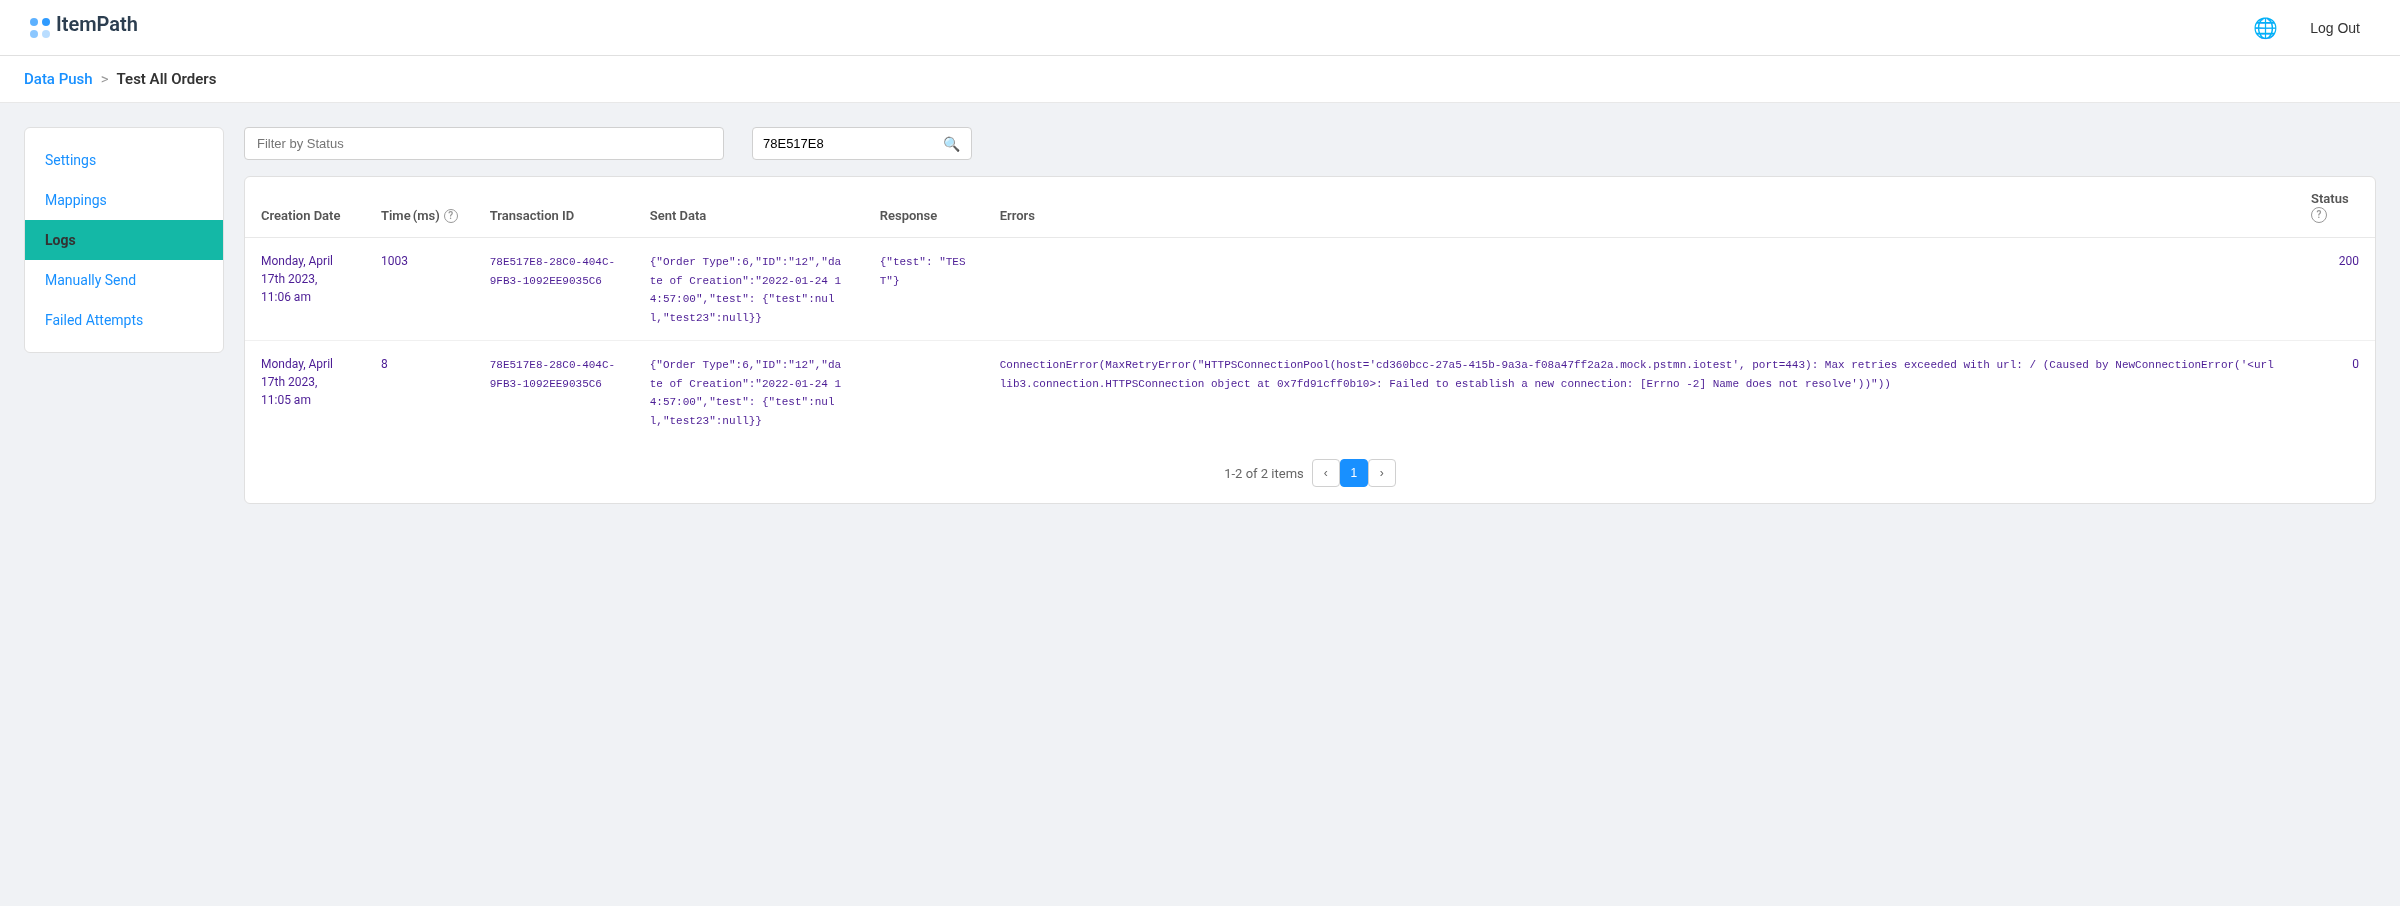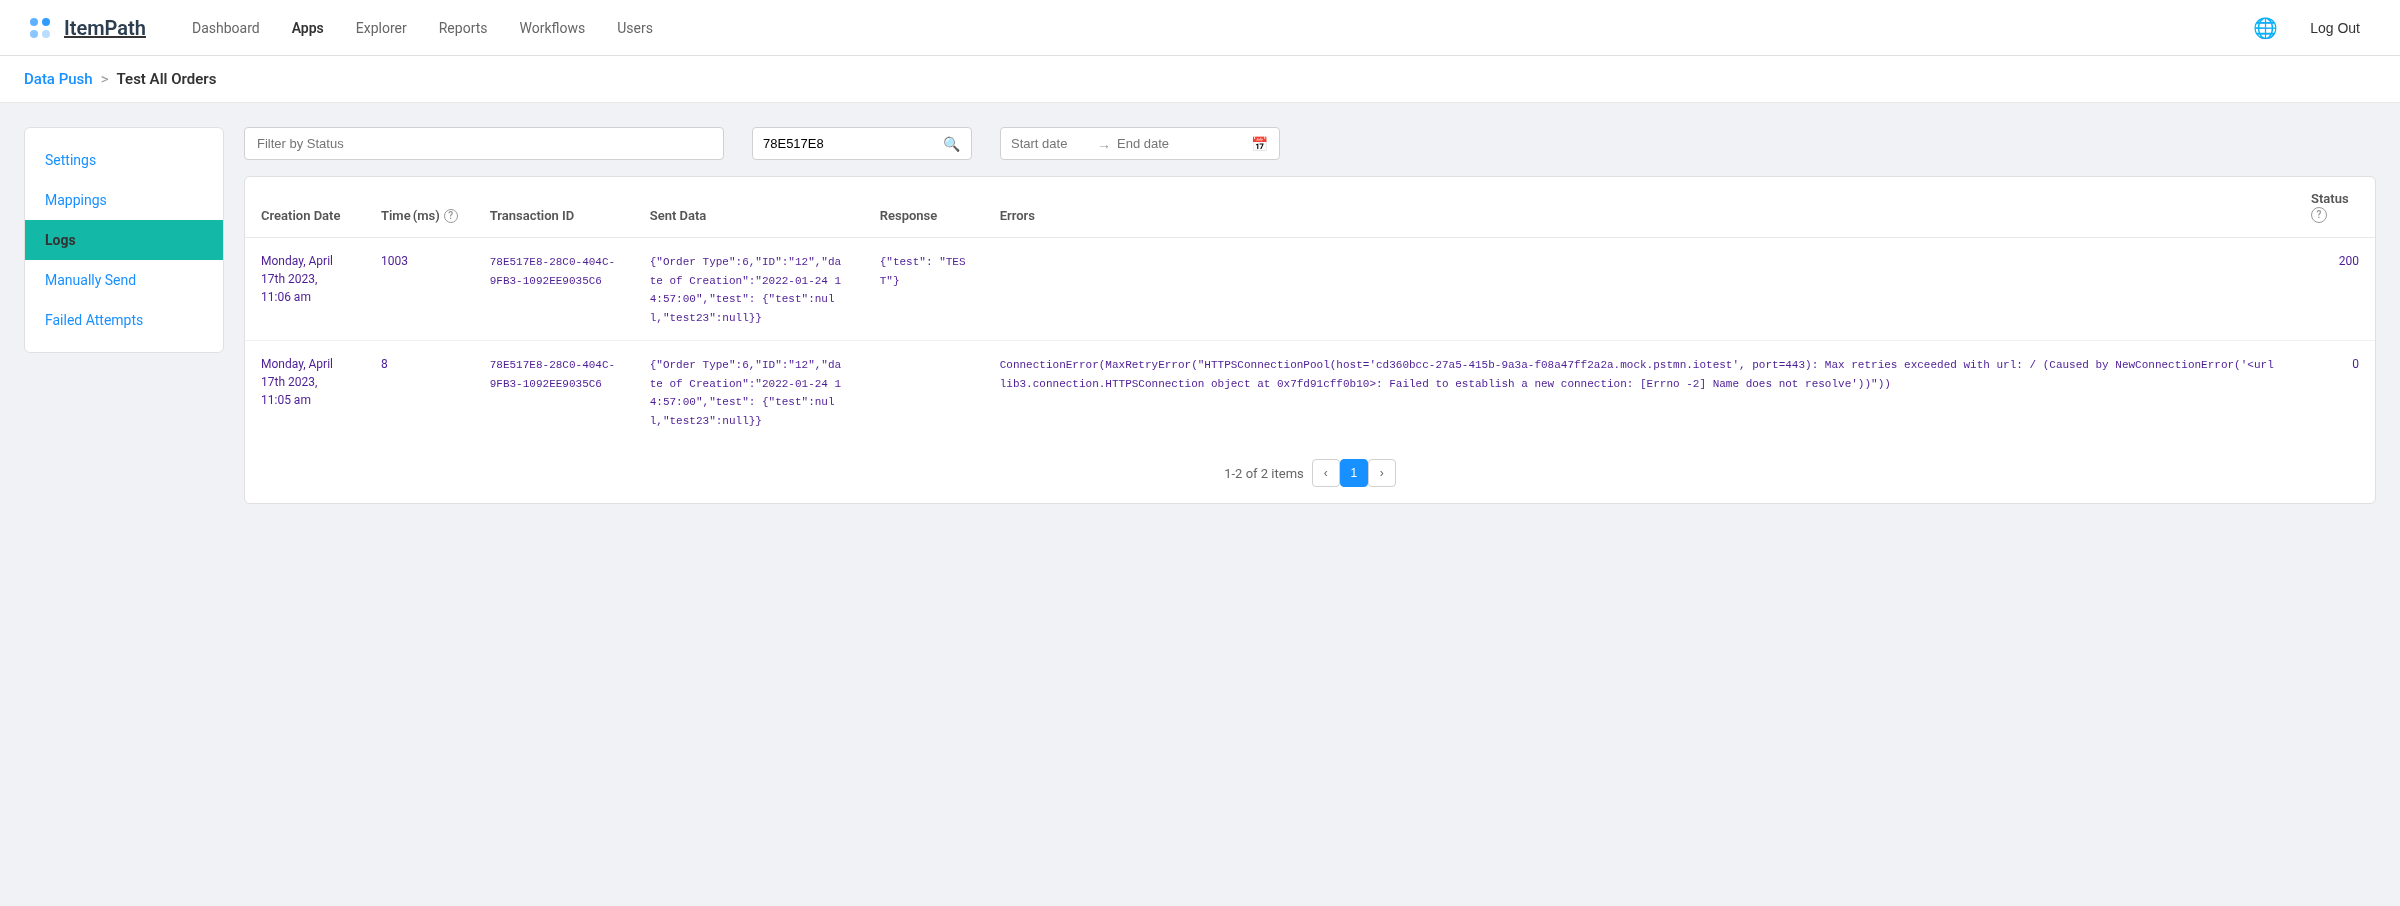--- a/index.html
+++ b/index.html
@@ -1,20 +1,20 @@
 <!DOCTYPE html>
 <html><head>
   <meta charset="utf-8">
   <style>
     * { box-sizing: border-box; margin: 0; padding: 0; }
     body { font-family: -apple-system, BlinkMacSystemFont, 'Segoe UI', Roboto, sans-serif; background: #f0f2f5; color: #333; font-size: 14px; }
 
     
     .header { background: #fff; display: flex; align-items: center; padding: 0 24px; height: 56px; border-bottom: 1px solid #e0e0e0; }
-    .logo { display: flex; align-items: center; gap: 8px; margin-right: 32px; text-decoration: underline; }
+    .logo { display: flex; align-items: flex-start; margin-right: 32px; }
     .logo-icon { width: 32px; height: 32px; }
     .logo-text { font-size: 20px; font-weight: 600; color: #2c3e50; }
     .nav { display: flex; align-items: center; gap: 4px; flex: 1; }
     .nav-item { padding: 8px 14px; color: #666; cursor: pointer; font-size: 14px; border-radius: 4px; text-decoration: none; }
     .nav-item.active { color: #333; font-weight: 600; }
     .header-right { display: flex; align-items: center; gap: 12px; margin-left: auto; }
     .globe-btn { width: 32px; height: 32px; border: none; background: none; cursor: pointer; color: #666; display: flex; align-items: center; justify-content: center; font-size: 20px; }
     .logout-btn { padding: 8px 16px; border: none; background: none; cursor: pointer; color: #333; font-size: 14px; font-weight: 500; }
 
     
@@ -78,28 +78,20 @@
 <header class="header">
   <div class="logo">
     <svg class="logo-icon" viewBox="0 0 32 32" fill="none">
       <circle cx="10" cy="10" r="4" fill="#1890ff" opacity="0.7"></circle>
       <circle cx="22" cy="10" r="4" fill="#1890ff" opacity="0.9"></circle>
       <circle cx="10" cy="22" r="4" fill="#1890ff" opacity="0.5"></circle>
       <circle cx="22" cy="22" r="4" fill="#1890ff" opacity="0.3"></circle>
     </svg>
     <span class="logo-text">ItemPath</span>
   </div>
-  <nav class="nav">
-    <a class="nav-item">Dashboard</a>
-    <a class="nav-item active">Apps</a>
-    <a class="nav-item">Explorer</a>
-    <a class="nav-item">Reports</a>
-    <a class="nav-item">Workflows</a>
-    <a class="nav-item">Users</a>
-  </nav>
   <div class="header-right">
     <button class="globe-btn">🌐</button>
     <button class="logout-btn">Log Out</button>
   </div>
 </header>
 
 <div class="breadcrumb">
   <span class="breadcrumb-link">Data Push</span>
   <span class="breadcrumb-sep">&gt;</span>
   <span class="breadcrumb-current">Test All Orders</span>
@@ -117,26 +109,20 @@
 
   <div class="content">
 
     <div class="filters">
       <div class="filter-status">
         <input type="text" placeholder="Filter by Status" style="">
       </div>
       <div class="filter-search">
         <input type="text" value="78E517E8" style="">
         <span class="search-icon">🔍</span>
-      </div>
-      <div class="filter-date">
-        <input type="text" placeholder="Start date" style="">
-        <span class="arrow">→</span>
-        <input type="text" placeholder="End date" style="">
-        <span class="cal-icon">📅</span>
       </div>
     </div>
 
     <div class="table-container">
       <table class="table">
         <thead>
           <tr>
             <th class="col-creation">
               <span>Creation Date</span>
             </th>

